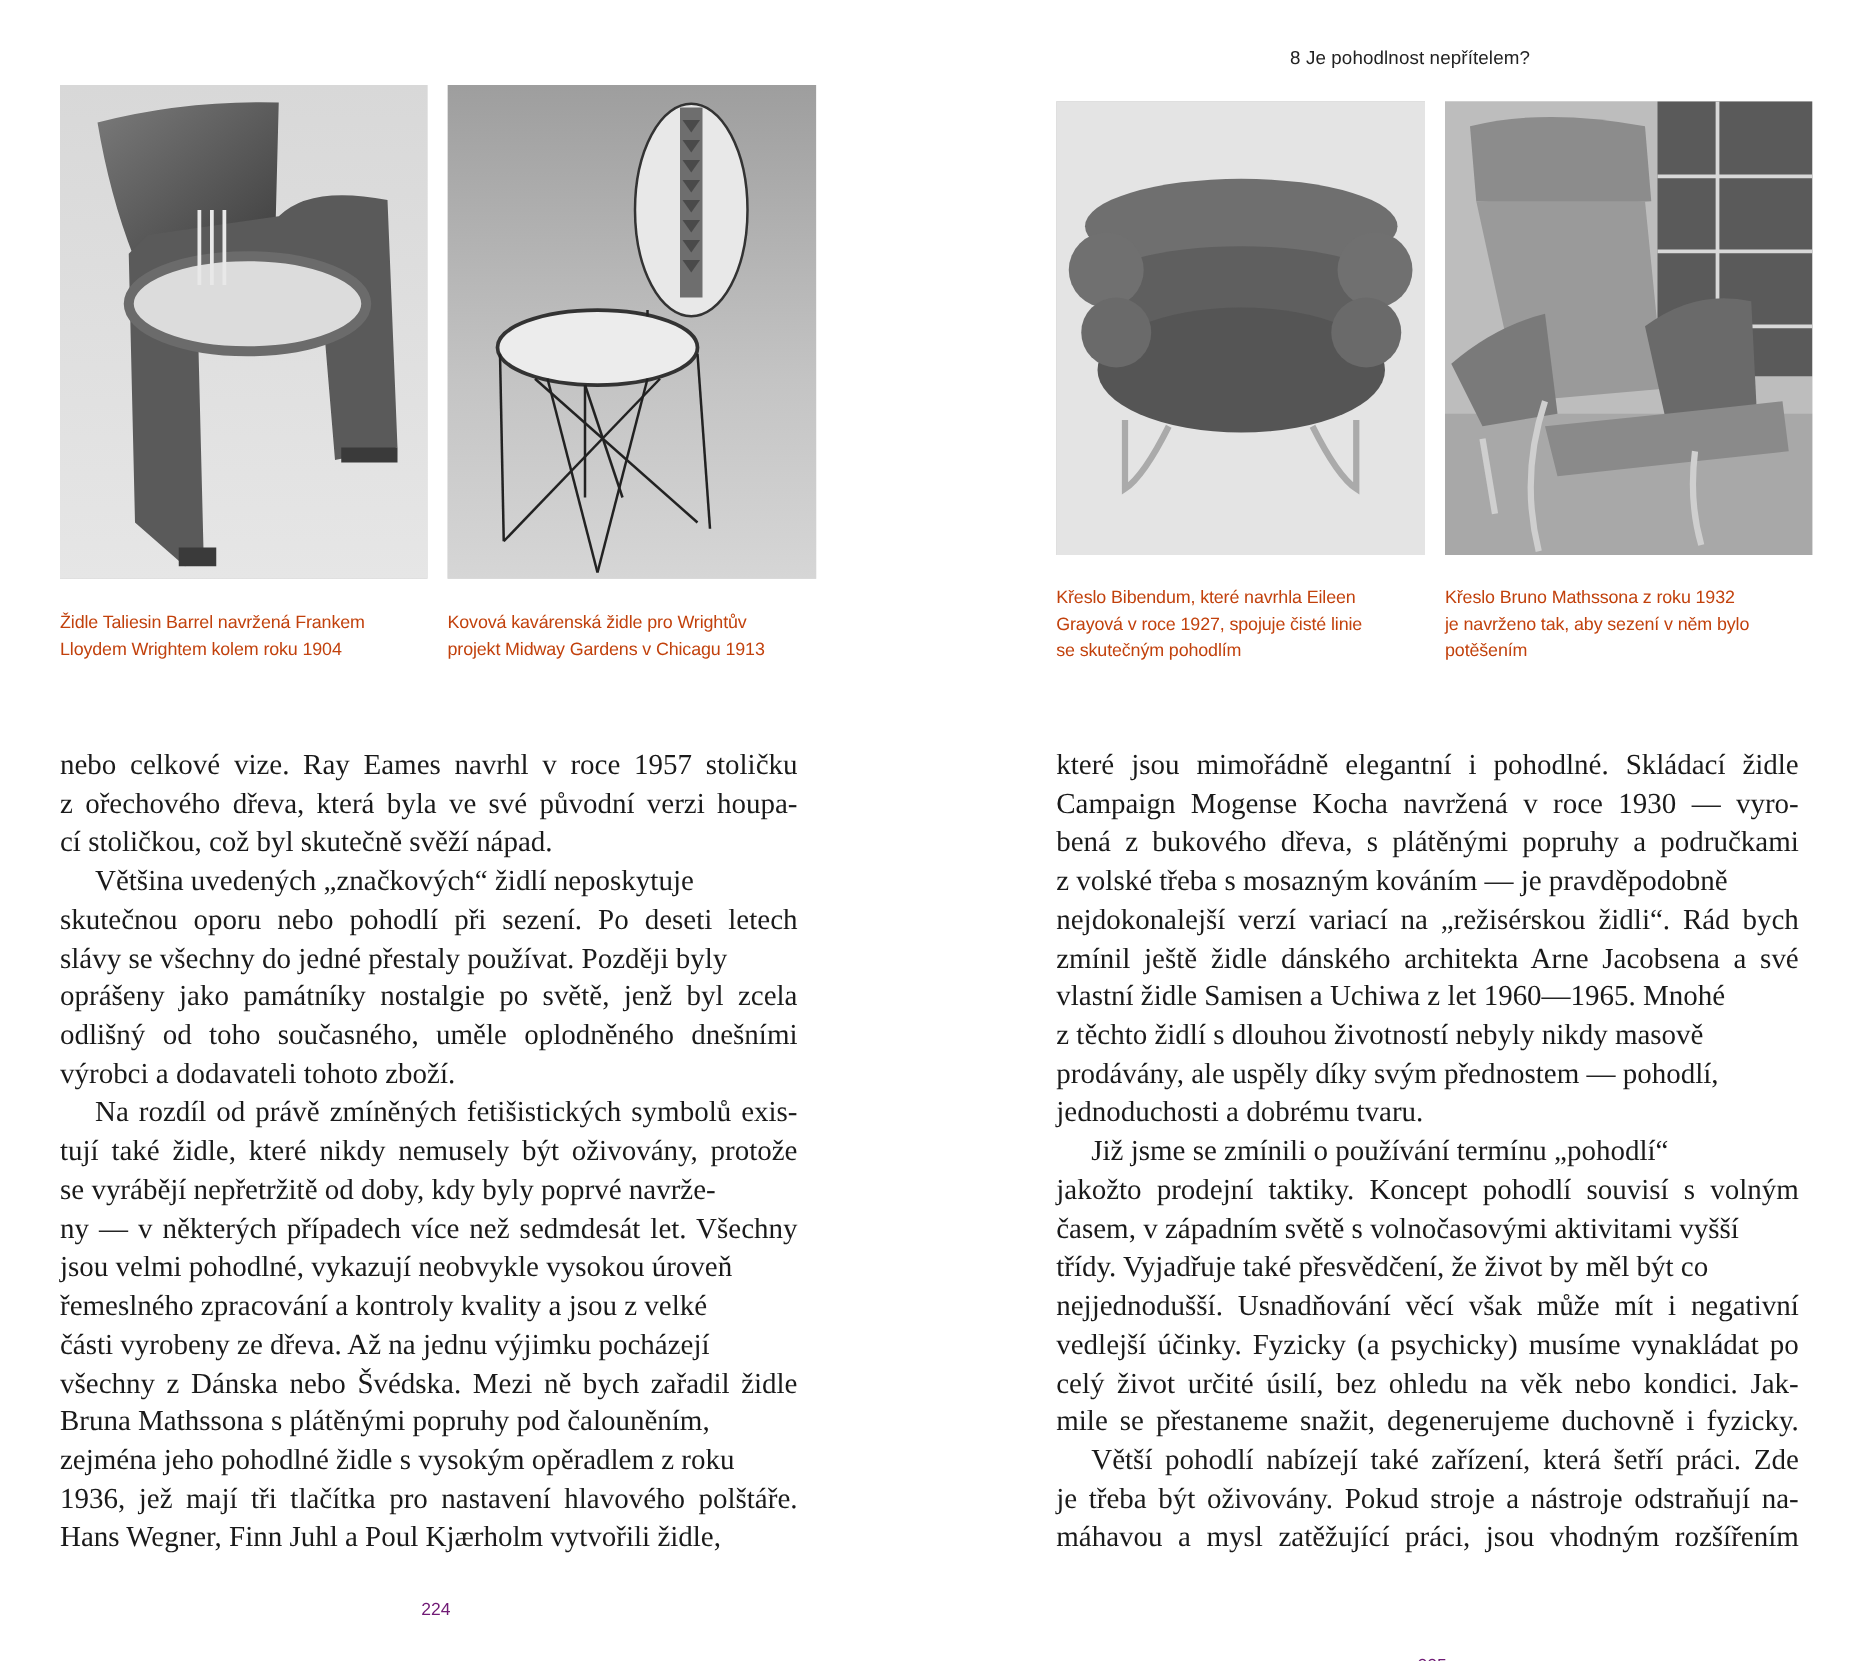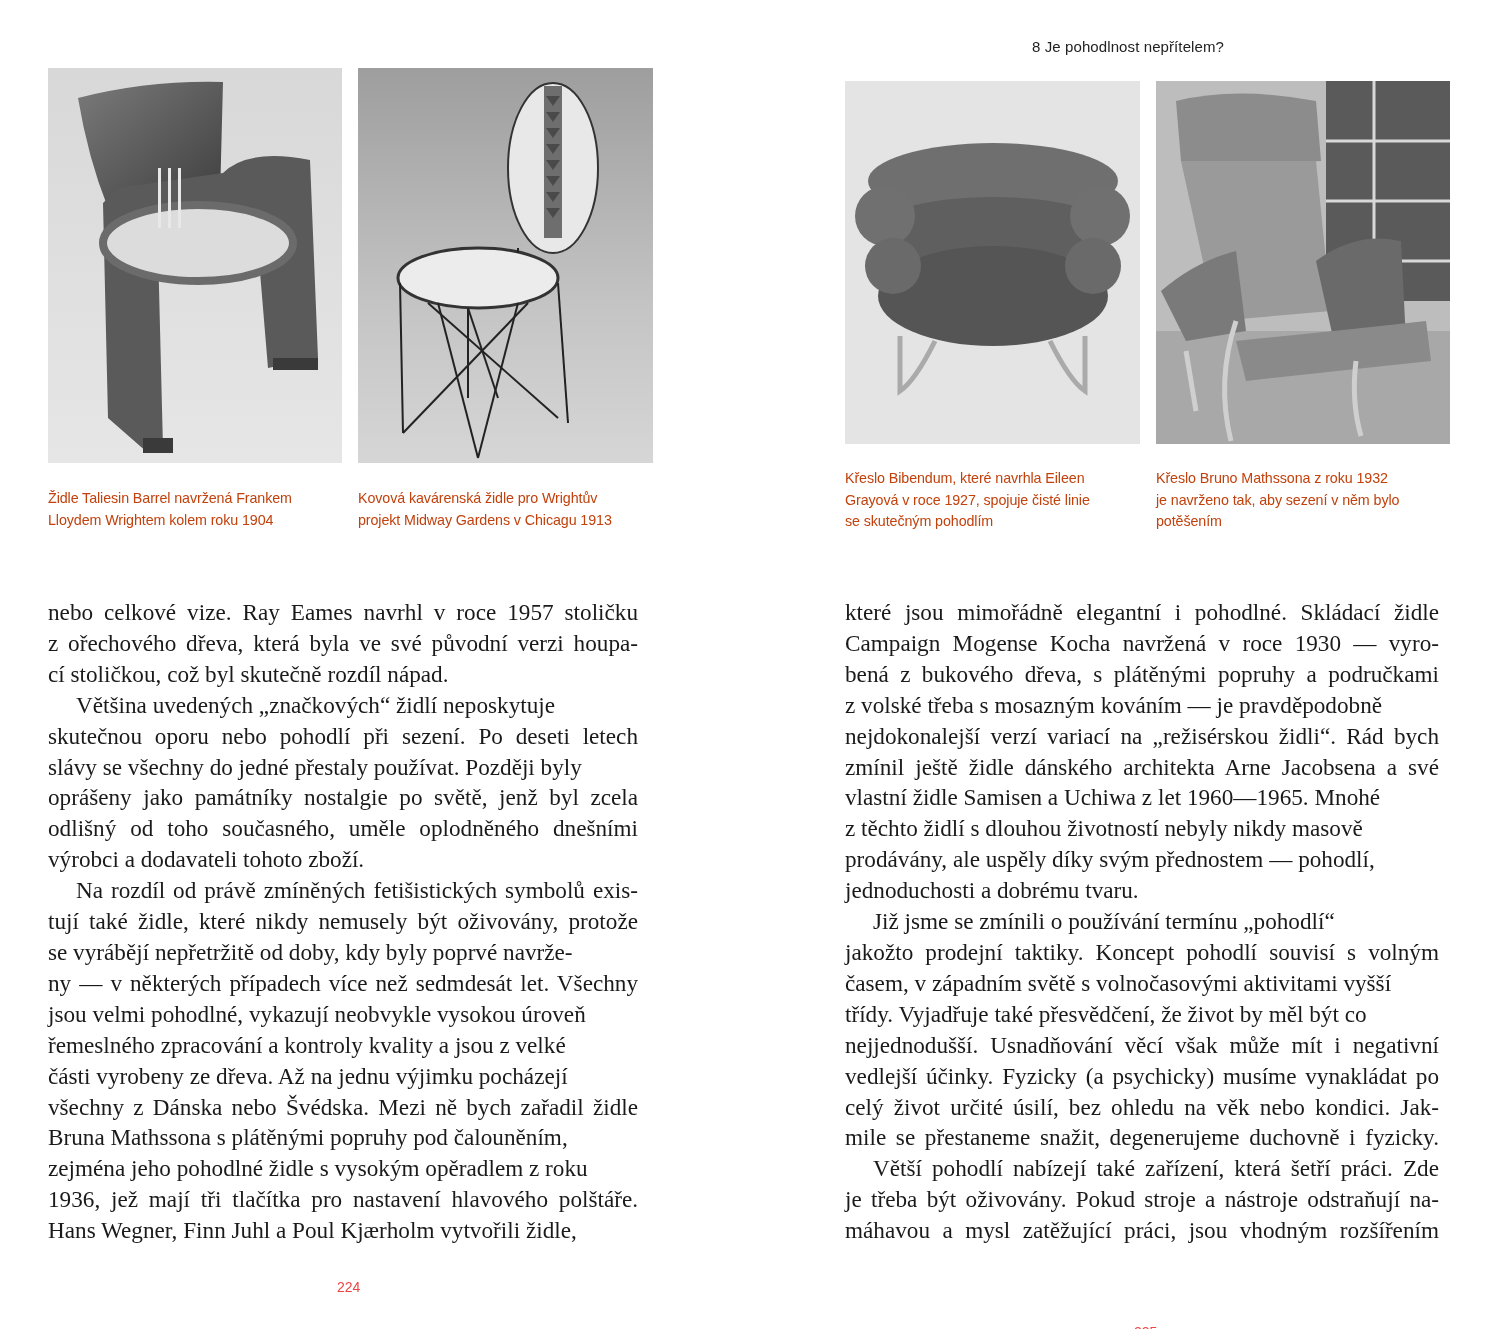--- a/index.html
+++ b/index.html
@@ -27,21 +27,21 @@
     position: absolute;
     font-family: "Liberation Serif", serif; font-size: 23.2px; line-height: 30.9px;
     color: #1a1a1a;
   }
   .body-text .line { display: block; white-space: nowrap; text-align: justify; text-align-last: justify; }
   .body-text .line.last { text-align-last: left; }
   .body-text .line.indent { padding-left: 28px; }
 
   .folio {
     position: absolute; top: 1279px;
-    font-family: "Liberation Sans", sans-serif; font-size: 14px; color: #ef4444;
+    font-family: "Liberation Sans", sans-serif; font-size: 14px; color: #701a75;
   }
 </style>
 </head>
 <body>
 
 <div class="page page-left">
 
   <div class="photo" style="left:48px; top:68px; width:294px; height:395px;">
     <svg viewBox="0 0 294 395">
       <defs>
@@ -104,21 +104,21 @@
   </div>
 
   <div class="caption" style="left:48px; top:488px; width:300px;">Židle Taliesin Barrel navržená Frankem
 Lloydem Wrightem kolem roku 1904</div>
   <div class="caption" style="left:358px; top:488px; width:320px;">Kovová kavárenská židle pro Wrightův
 projekt Midway Gardens v Chicagu 1913</div>
 
   <div class="body-text" style="left:48px; top:597px; width:590px;">
     <span class="line">nebo celkové vize. Ray Eames navrhl v roce 1957 stoličku</span>
     <span class="line">z ořechového dřeva, která byla ve své původní verzi houpa-</span>
-    <span class="line last">cí stoličkou, což byl skutečně rozdíl nápad.</span>
+    <span class="line last">cí stoličkou, což byl skutečně svěží nápad.</span>
     <span class="line indent last">Většina uvedených „značkových“ židlí neposkytuje</span>
     <span class="line">skutečnou oporu nebo pohodlí při sezení. Po deseti letech</span>
     <span class="line last">slávy se všechny do jedné přestaly používat. Později byly</span>
     <span class="line">oprášeny jako památníky nostalgie po světě, jenž byl zcela</span>
     <span class="line">odlišný od toho současného, uměle oplodněného dnešními</span>
     <span class="line last">výrobci a dodavateli tohoto zboží.</span>
     <span class="line indent">Na rozdíl od právě zmíněných fetišistických symbolů exis-</span>
     <span class="line">tují také židle, které nikdy nemusely být oživovány, protože</span>
     <span class="line last">se vyrábějí nepřetržitě od doby, kdy byly poprvé navrže-</span>
     <span class="line">ny — v některých případech více než sedmdesát let. Všechny</span>

